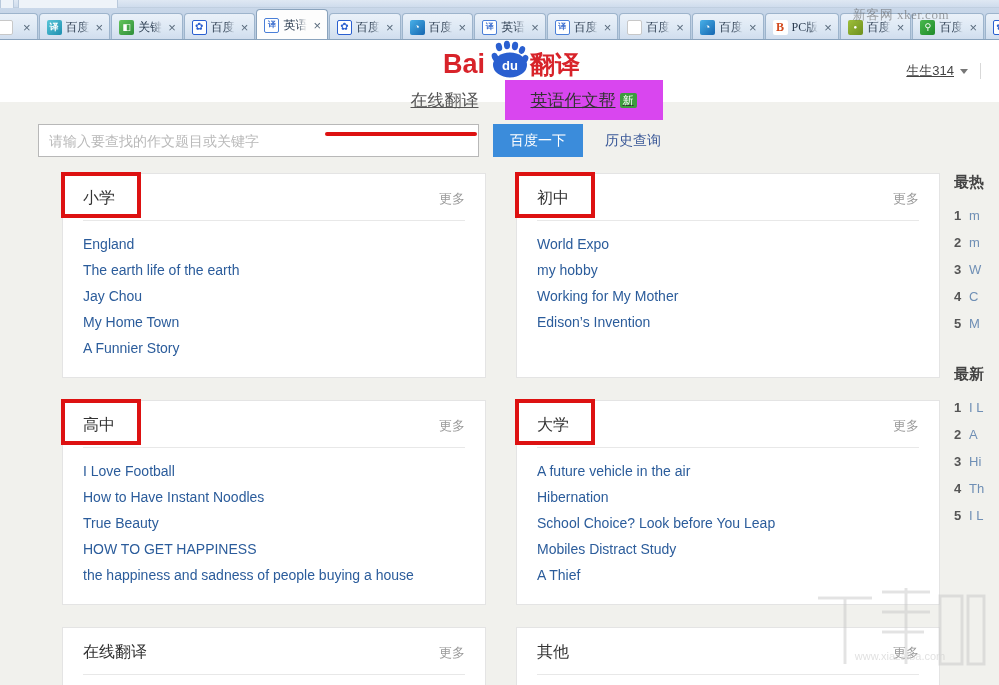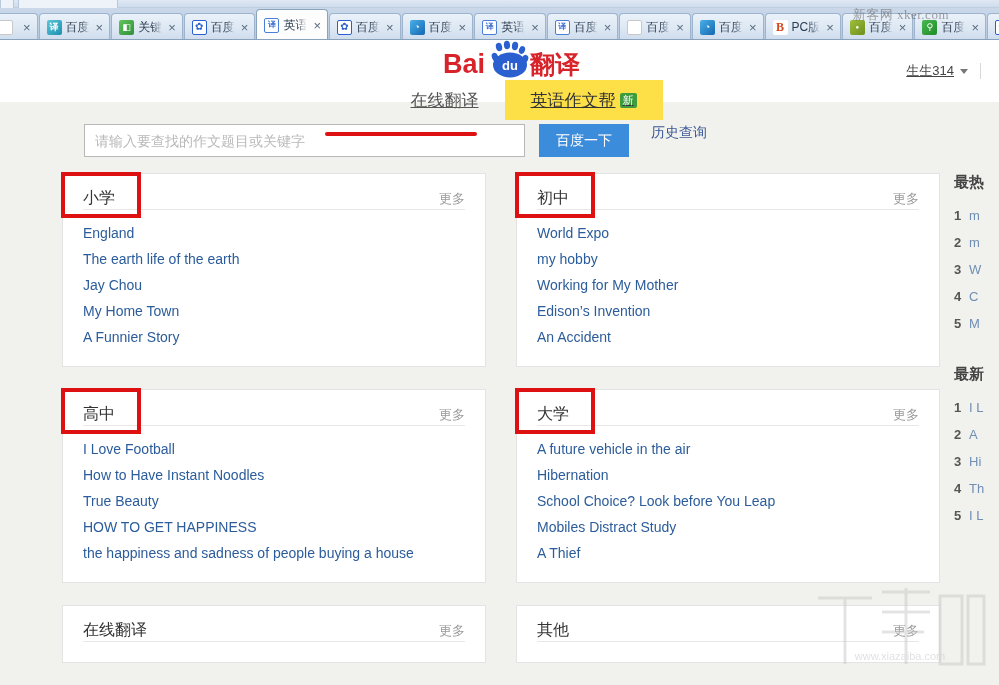--- a/index.html
+++ b/index.html
@@ -74,20 +74,21 @@
   .fv-olive { background: linear-gradient(135deg,#9fbf3a,#6d8f1e); font-size:6px; }
   .fv-white { background:#fff; border:1px solid #c8c8c8; }
   .fv-search { background: linear-gradient(135deg,#49b94e,#1f8a2a); }
   .tab-title {
     font-size: 12px; color: #2b3c50;
     white-space: nowrap;
     max-width: 44px;
     overflow: hidden;
     -webkit-mask-image: linear-gradient(to right, #000 60%, transparent 100%);
             mask-image: linear-gradient(to right, #000 60%, transparent 100%);
+            font-family: Liberation Serif, serif;
   }
   .tab-close {
     margin-left: 6px;
     font-size: 13px; color: #5a6b7d;
     line-height: 1;
     flex: 0 0 auto;
   }
   #xker-watermark {
     position: absolute;
     right: 50px; top: 6px;
@@ -125,21 +126,21 @@
   .nav-item {
     font-size: 17px;
     color: #555;
     padding: 0 26px;
     height: 40px;
     display: flex; align-items: center;
     position: relative;
     white-space: nowrap;
   }
   .nav-item.active {
-    background: #fde047;
+    background: #d946ef;
     color: #333;
   }
   .nav-badge {
     display: inline-block;
     margin-left: 4px;
     background: #3d9c3d;
     color: #fff;
     font-size: 11px;
     line-height: 13px;
     padding: 1px 3px;
@@ -164,21 +165,22 @@
   #user-divider {
     margin-left: 12px;
     width: 1px; height: 16px;
     background: #d8d8d8;
   }
 
   
   #search-row {
     margin-top: 22px;
     display: flex;
-    padding-left: 84px;
+    align-items: center;
+    padding-left: 38px;
   }
   #search-input {
     width: 441px;
     height: 33px;
     border: 1px solid #b8b8b8;
     background: #fff;
     font-size: 14px;
     color: #333;
     padding: 0 10px;
     outline: none;
@@ -221,20 +223,21 @@
     border: 1px solid #e4e4e4;
     padding: 14px 20px 16px 20px;
     position: relative;
   }
   .card.short { padding-bottom: 10px; }
   .card-head {
     display: flex;
     align-items: baseline;
     justify-content: space-between;
     border-bottom: 1px solid #e8e8e8;
+    padding-bottom: 11px;
   }
   .card-title {
     font-size: 16px;
     color: #333;
     position: relative;
   }
   .card-more {
     font-size: 13px;
     color: #999;
     text-decoration: none;
@@ -469,21 +472,20 @@
       <div class="card">
         <div class="card-head">
           <span class="card-title">初中</span>
           <a class="card-more" href="#">更多</a>
         </div>
         <div class="card-links">
           <a href="#">World Expo</a>
           <a href="#">my hobby</a>
           <a href="#">Working for My Mother</a>
           <a href="#">Edison’s Invention</a>
-          <a href="#">An Accident</a>
         </div>
         <div class="annot-box" style="left: -2px; top: -2px; width: 80px; height: 46px;"></div>
       </div>
       <div class="card">
         <div class="card-head">
           <span class="card-title">高中</span>
           <a class="card-more" href="#">更多</a>
         </div>
         <div class="card-links">
           <a href="#">I Love Football</a>

